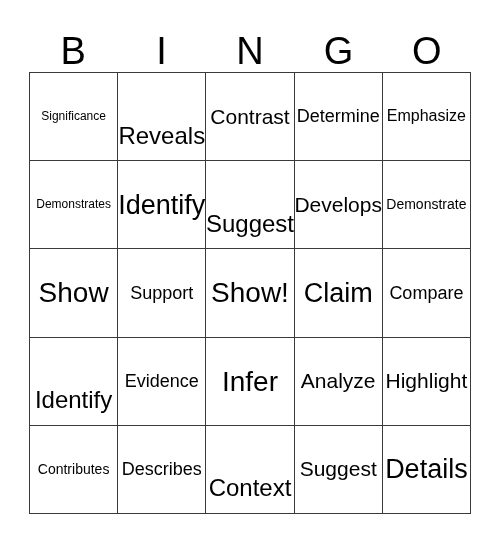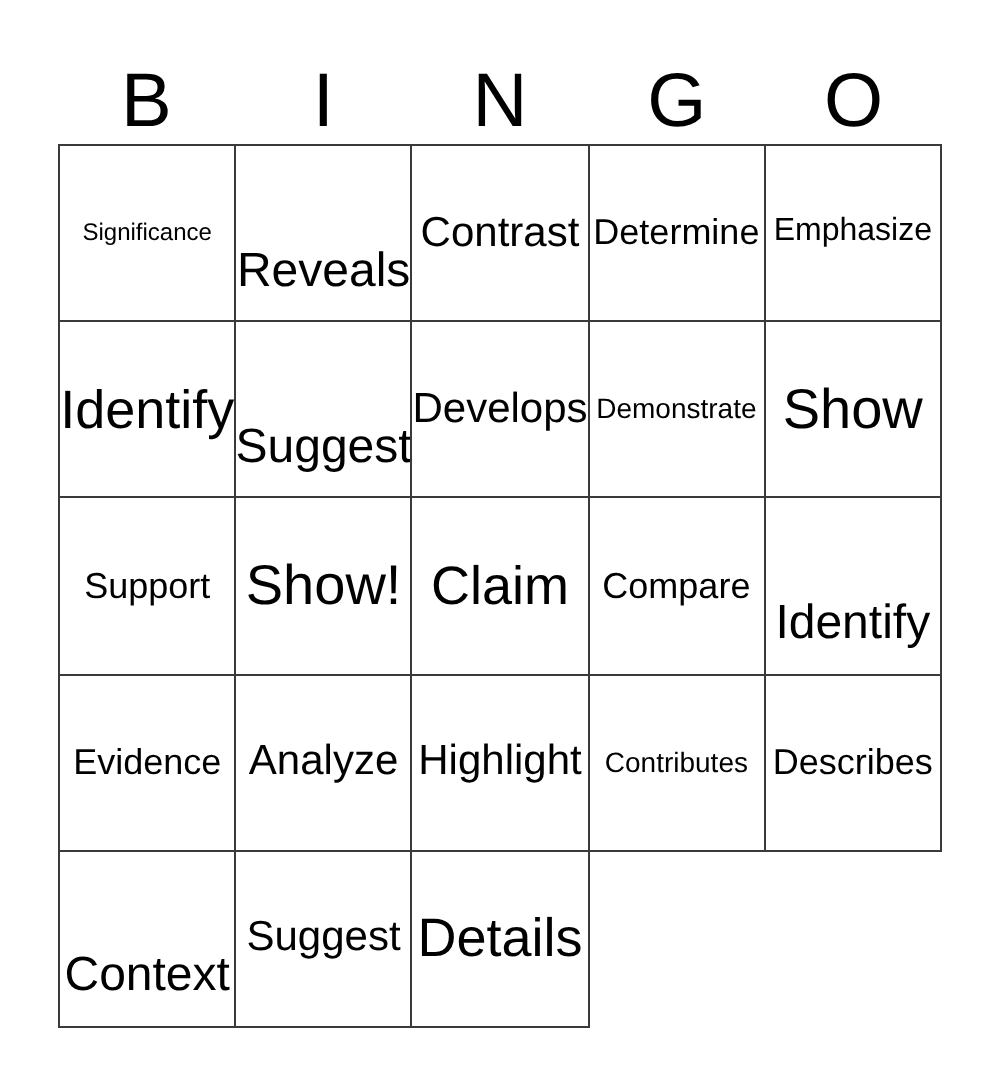--- a/index.html
+++ b/index.html
@@ -112,20 +112,23 @@
         <span class="cell-text fs-xl">Contrast</span>
       </div>
     <div class="bingo-cell">
         <span class="cell-text fs-lg">Determine</span>
       </div>
     <div class="bingo-cell">
         <span class="cell-text fs-md">Emphasize</span>
       </div>
 
     <div class="bingo-cell">
+        <span class="cell-text fs-xs">Demonstrates</span>
+      </div>
+    <div class="bingo-cell">
         <span class="cell-text fs-huge">Identify</span>
       </div>
     <div class="bingo-cell">
         <span class="cell-text fs-xxl">Suggest</span>
       </div>
     <div class="bingo-cell">
         <span class="cell-text fs-xl">Develops</span>
       </div>
     <div class="bingo-cell">
         <span class="cell-text fs-sm">Demonstrate</span>
@@ -147,20 +150,23 @@
         <span class="cell-text fs-lg">Compare</span>
       </div>
 
     <div class="bingo-cell">
         <span class="cell-text fs-xxl">Identify</span>
       </div>
     <div class="bingo-cell">
         <span class="cell-text fs-lg">Evidence</span>
       </div>
     <div class="bingo-cell">
+        <span class="cell-text fs-max">Infer</span>
+      </div>
+    <div class="bingo-cell">
         <span class="cell-text fs-xl">Analyze</span>
       </div>
     <div class="bingo-cell">
         <span class="cell-text fs-xl">Highlight</span>
       </div>
 
     <div class="bingo-cell">
         <span class="cell-text fs-sm">Contributes</span>
       </div>
     <div class="bingo-cell">

